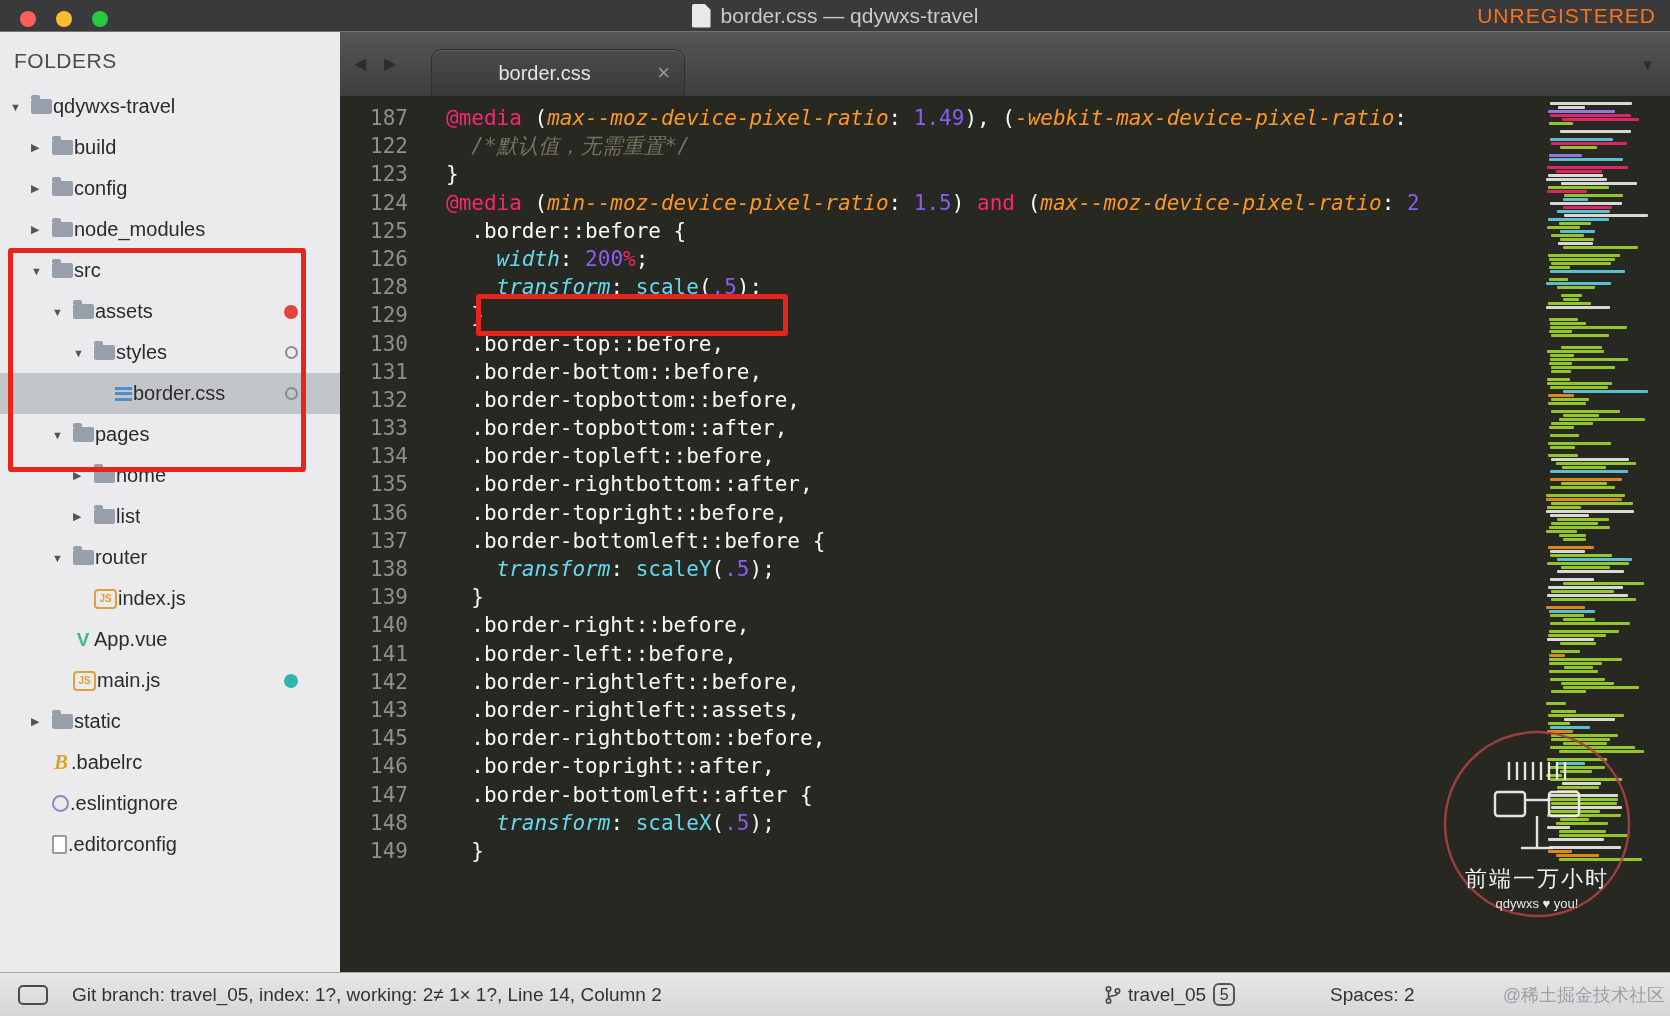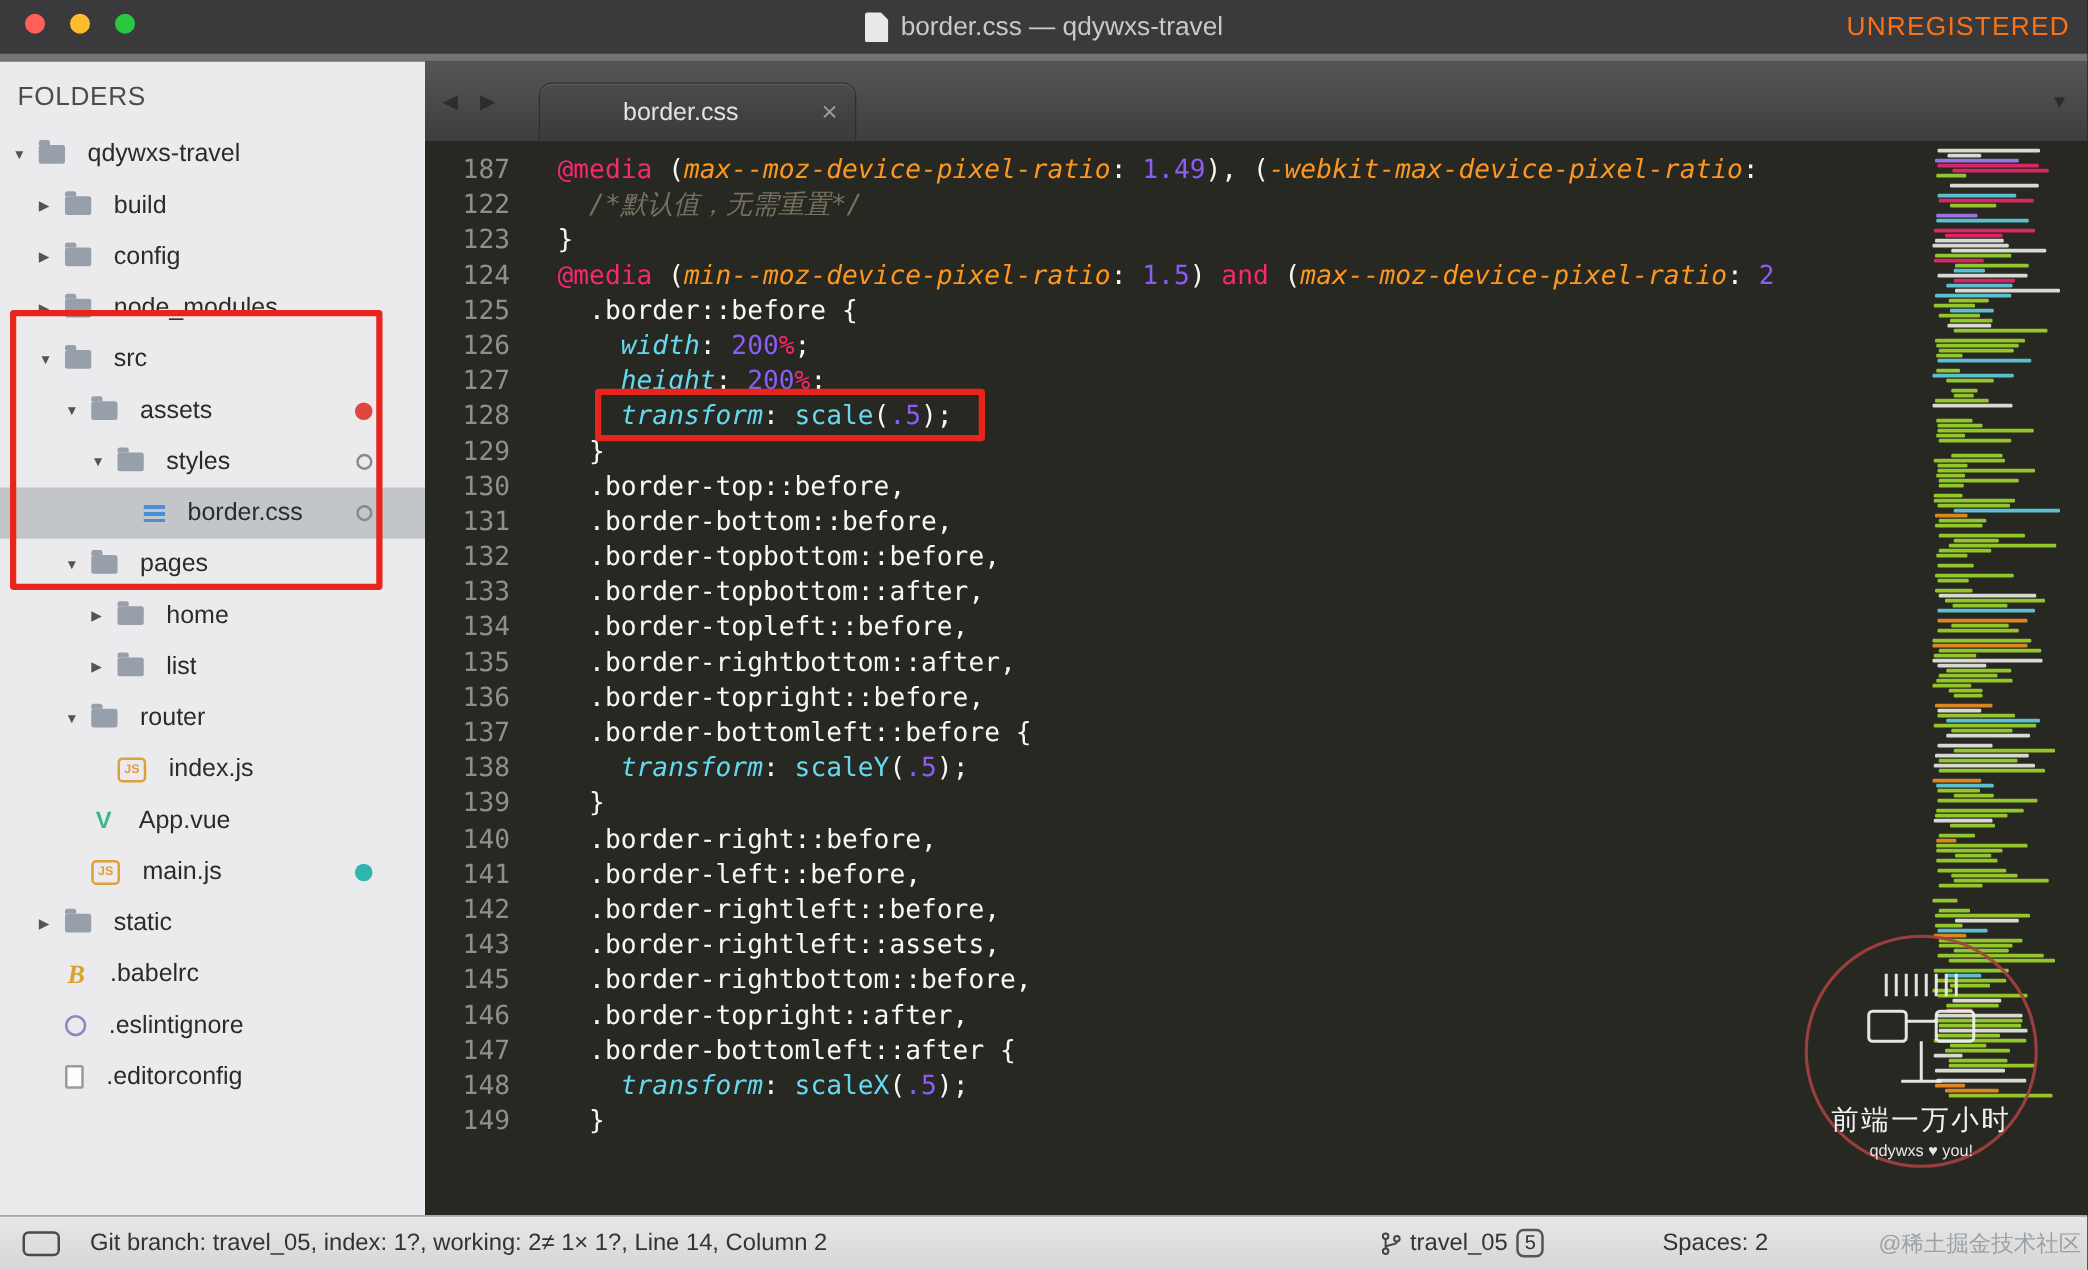--- a/index.html
+++ b/index.html
@@ -1,22 +1,22 @@
 <!DOCTYPE html>
 <html><head>
 <meta charset="utf-8">
 <style>
   * { margin:0; padding:0; box-sizing:border-box; }
   html,body { width:1670px; height:1016px; overflow:hidden; background:#272822;
     font-family:"Liberation Sans", sans-serif; }
   .window { position:relative; width:1670px; height:1016px; display:flex; flex-direction:column; }
 
   
-  .titlebar { position:relative; height:49px; flex:none; background:#3a3a3c;
-    border-bottom:6px solid #737373; }
+  .titlebar { position:relative; height:32px; flex:none; background:#3a3a3c;
+    border-bottom:1px solid #737373; }
   .lights { position:absolute; left:20px; top:11px; display:flex; gap:20px; }
   .light { width:16px; height:16px; border-radius:50%; }
   .light.red { background:#ff5f57; }
   .light.yellow { background:#febc2e; }
   .light.green { background:#28c840; }
   .title-center { position:absolute; inset:0; display:flex; align-items:center;
     justify-content:center; gap:10px; }
   .doc-icon { width:19px; height:24px; background:#e8e8ea; border-radius:2px;
     clip-path:polygon(0 0,68% 0,100% 26%,100% 100%,0 100%); }
   .title-text { color:#c9c9c9; font-size:21px; }
@@ -27,21 +27,21 @@
   .main { flex:1; display:flex; min-height:0; }
 
   
   .sidebar { width:340px; flex:none; background:#ebebed; overflow:hidden; }
   .folders-header { padding:17px 14px 13px 14px; font-size:21px; color:#4c4c4c;
     letter-spacing:.5px; }
   .srow { display:flex; align-items:center; height:41px; font-size:20px; color:#2b2b2b;
     white-space:nowrap; }
   .srow.selected { background:#c3c6c9; }
   .arrow { width:21px; flex:none; font-size:11px; color:#545454; }
-  .ic { flex:none; margin-right:18px; display:flex; align-items:center; justify-content:center; }
+  .ic { flex:none; margin-right:1px; display:flex; align-items:center; justify-content:center; }
   .ic-folder { width:21px; height:15px; background:#97a0aa; border-radius:2px; position:relative; }
   .ic-folder::before { content:""; position:absolute; top:-4px; left:0; width:9px; height:4px;
     background:#97a0aa; border-radius:2px 2px 0 0; }
   .ic-css { width:17px; height:14px;
     background:repeating-linear-gradient(180deg,#4a8fd3 0 3px,transparent 3px 5.5px); }
   .ic-js { width:23px; height:20px; border:2px solid #dfa03c; border-radius:4px; color:#dfa03c;
     font-size:10px; font-weight:bold; }
   .ic-vue { color:#41b883; font-size:19px; font-weight:bold; width:20px; }
   .ic-babel { color:#d9a431; font-family:"Liberation Serif",serif; font-style:italic;
     font-weight:bold; font-size:21px; width:18px; }
@@ -245,21 +245,20 @@
       </div>
 
       <div class="editor">
         <div id="code">
             <div class="cline"><span class="ln">187</span><span class="ctext"><span class="tk-k">@media</span><span class="tk-p"> (</span><span class="tk-param">max--moz-device-pixel-ratio</span><span class="tk-p">:</span><span class="tk-num"> 1.49</span><span class="tk-p">), (</span><span class="tk-param">-webkit-max-device-pixel-ratio</span><span class="tk-p">:</span></span></div>
             <div class="cline"><span class="ln">122</span><span class="ctext"><span class="tk-com">  /*默认值，无需重置*/</span></span></div>
             <div class="cline"><span class="ln">123</span><span class="ctext"><span class="tk-p">}</span></span></div>
             <div class="cline"><span class="ln">124</span><span class="ctext"><span class="tk-k">@media</span><span class="tk-p"> (</span><span class="tk-param">min--moz-device-pixel-ratio</span><span class="tk-p">:</span><span class="tk-num"> 1.5</span><span class="tk-p">) </span><span class="tk-k">and</span><span class="tk-p"> (</span><span class="tk-param">max--moz-device-pixel-ratio</span><span class="tk-p">:</span><span class="tk-num"> 2</span></span></div>
             <div class="cline"><span class="ln">125</span><span class="ctext"><span class="tk-p">  .border::before {</span></span></div>
             <div class="cline"><span class="ln">126</span><span class="ctext"><span class="tk-p">    </span><span class="tk-prop">width</span><span class="tk-p">: </span><span class="tk-num">200</span><span class="tk-pct">%</span><span class="tk-p">;</span></span></div>
-            <div class="cline"><span class="ln">127</span><span class="ctext"><span class="tk-p">    </span><span class="tk-prop">height</span><span class="tk-p">: </span><span class="tk-num">200</span><span class="tk-pct">%</span><span class="tk-p">;</span></span></div>
             <div class="cline"><span class="ln">128</span><span class="ctext"><span class="tk-p">    </span><span class="tk-prop">transform</span><span class="tk-p">: </span><span class="tk-fn">scale</span><span class="tk-p">(</span><span class="tk-num">.5</span><span class="tk-p">);</span></span></div>
             <div class="cline"><span class="ln">129</span><span class="ctext"><span class="tk-p">  }</span></span></div>
             <div class="cline"><span class="ln">130</span><span class="ctext"><span class="tk-p">  .border-top::before,</span></span></div>
             <div class="cline"><span class="ln">131</span><span class="ctext"><span class="tk-p">  .border-bottom::before,</span></span></div>
             <div class="cline"><span class="ln">132</span><span class="ctext"><span class="tk-p">  .border-topbottom::before,</span></span></div>
             <div class="cline"><span class="ln">133</span><span class="ctext"><span class="tk-p">  .border-topbottom::after,</span></span></div>
             <div class="cline"><span class="ln">134</span><span class="ctext"><span class="tk-p">  .border-topleft::before,</span></span></div>
             <div class="cline"><span class="ln">135</span><span class="ctext"><span class="tk-p">  .border-rightbottom::after,</span></span></div>
             <div class="cline"><span class="ln">136</span><span class="ctext"><span class="tk-p">  .border-topright::before,</span></span></div>
             <div class="cline"><span class="ln">137</span><span class="ctext"><span class="tk-p">  .border-bottomleft::before {</span></span></div>

